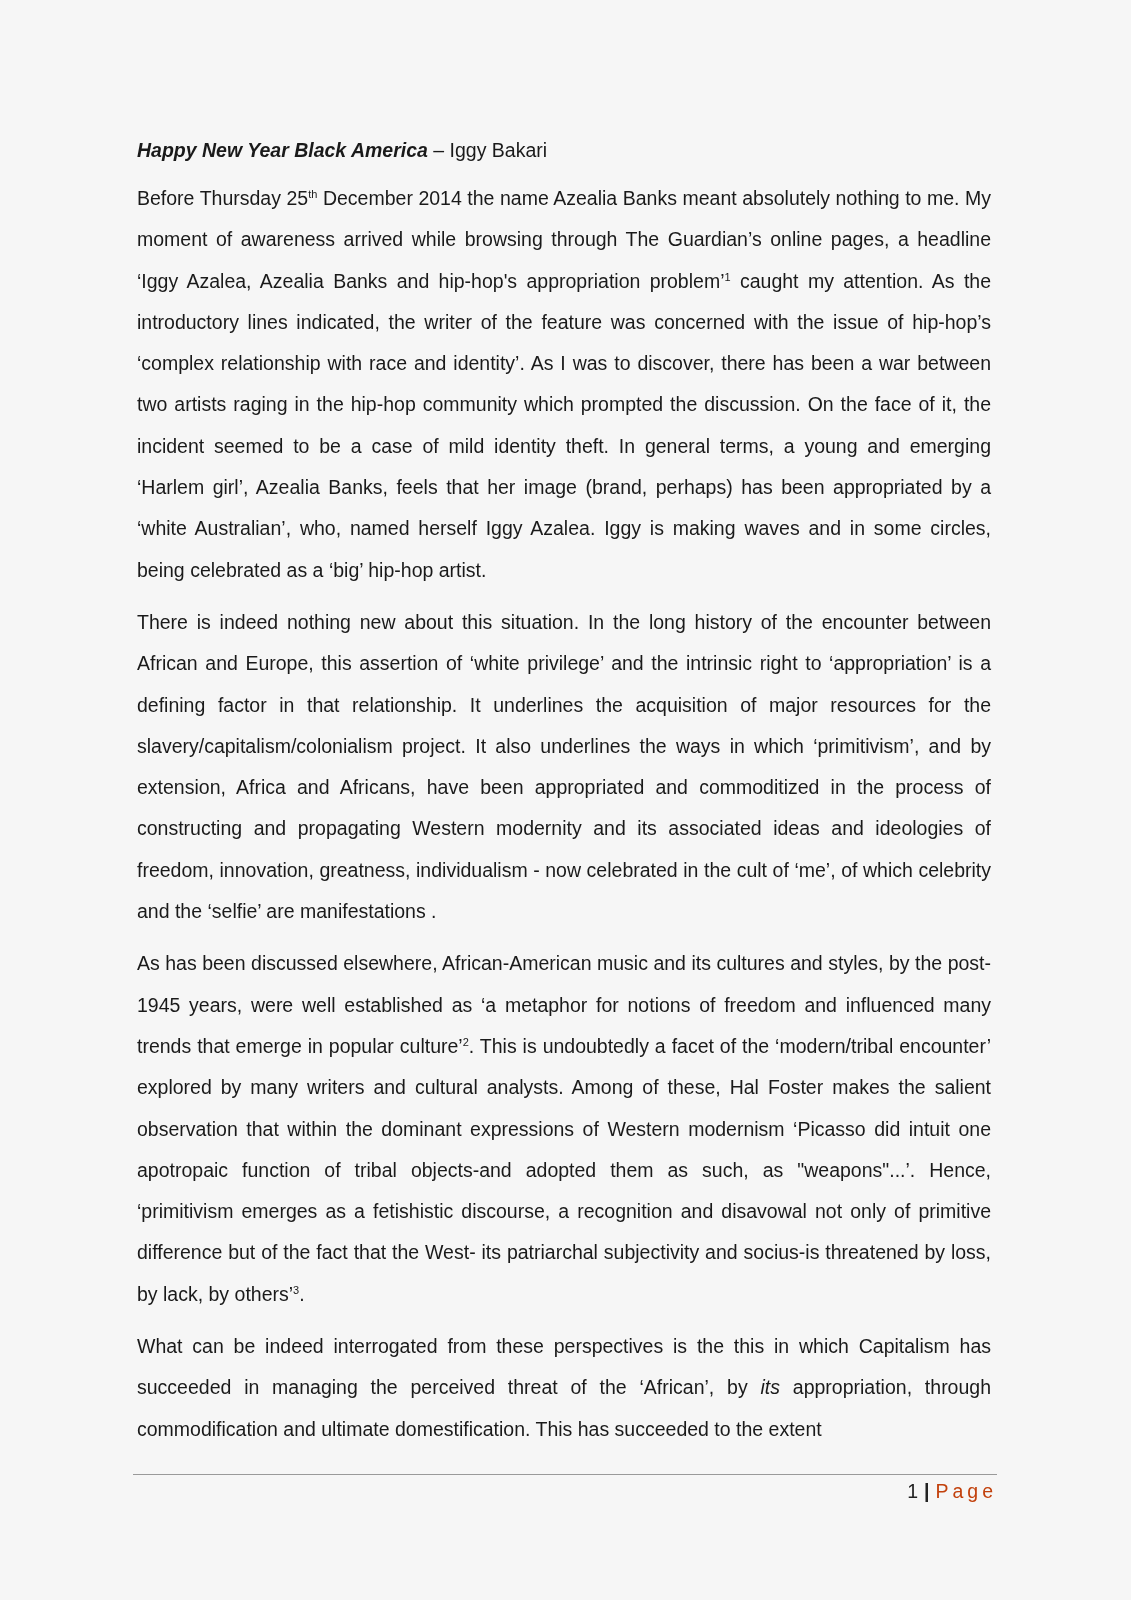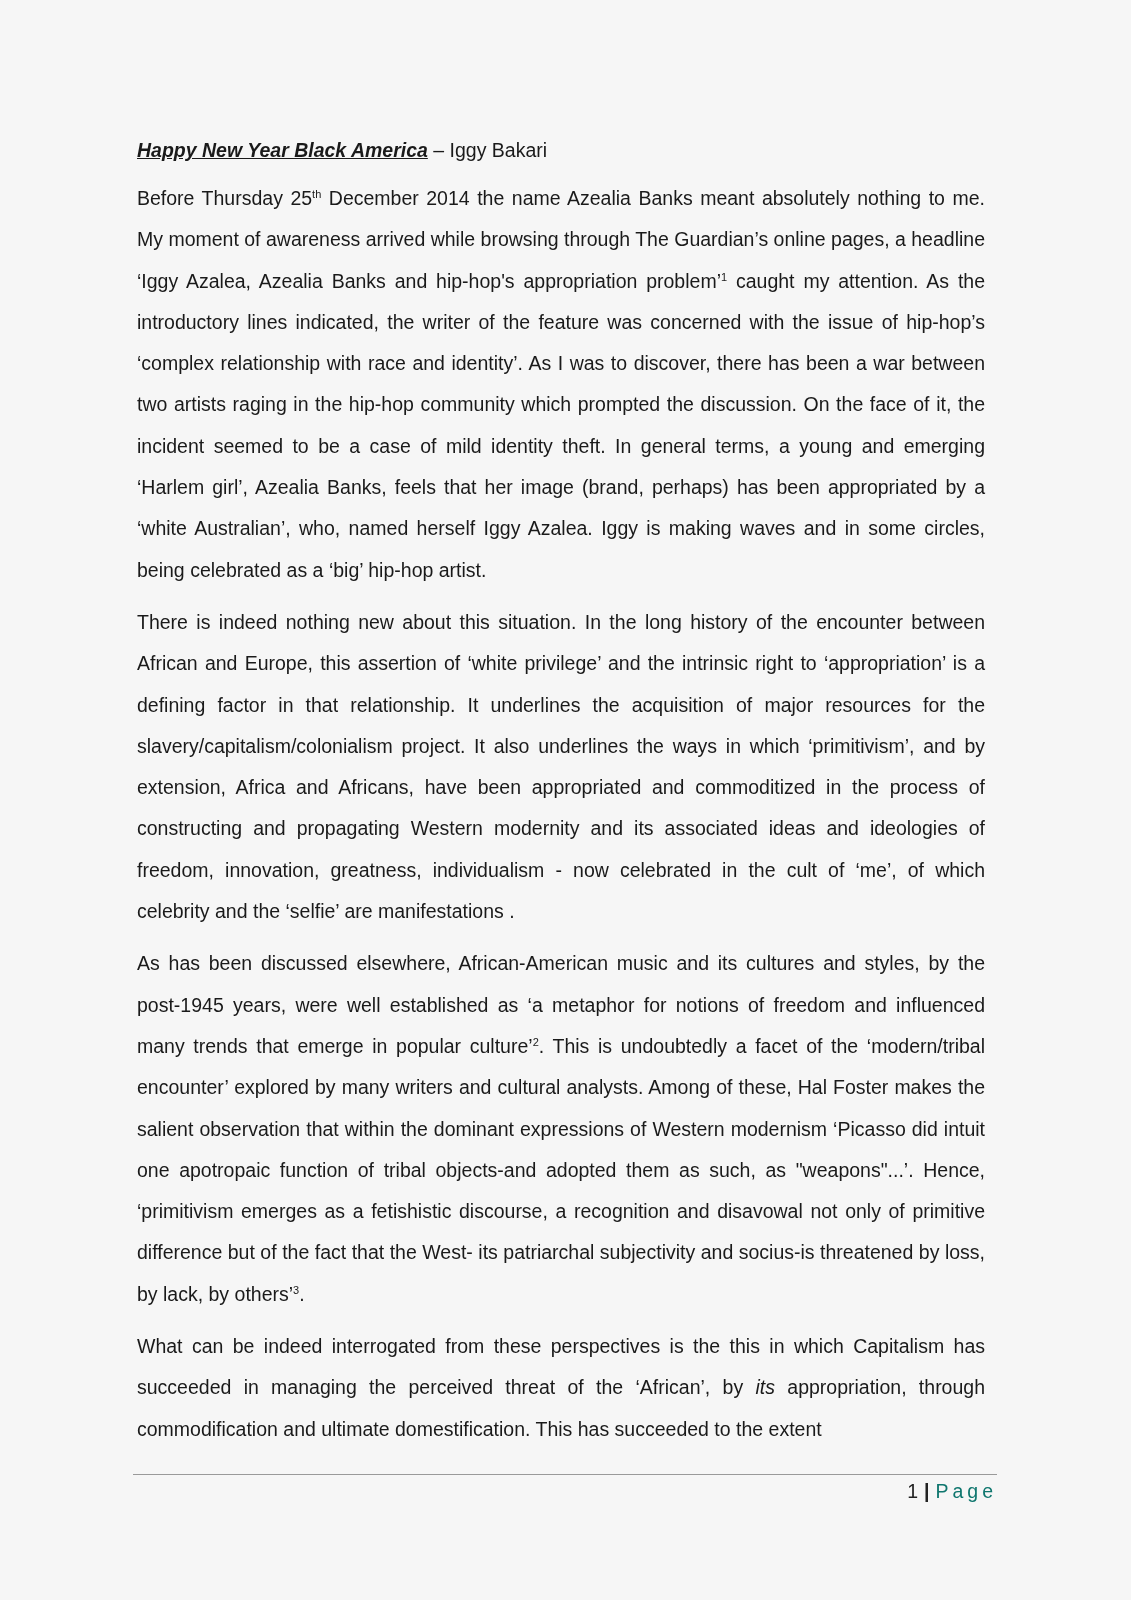--- a/index.html
+++ b/index.html
@@ -14,42 +14,42 @@
   .page {
     position: absolute;
     left: 137px; top: 134px;
     width: 858px;
   }
   .title-line {
     font-size: 19.5px;
     line-height: 32px;
     margin: 0 0 12px 0;
   }
-  .title-line .title { font-weight: bold; font-style: italic; text-decoration: underline; }
+  .title-line .title { font-weight: bold; font-style: italic; }
   .para {
     font-size: 19.5px;
     line-height: 41.3px;
     text-align: justify;
-    margin: 0 10px 11px 0;
+    margin: 0 4px 11px 0;
   }
   sup { font-size: 11px; line-height: 0; vertical-align: super; }
   .rule {
     position: absolute;
     left: 133px; top: 1474px;
     width: 864px; height: 1px;
     background: #9a9a9a;
   }
   .footer {
     position: absolute;
     right: 134px; top: 1480px;
     font-size: 19.5px;
     color: #222;
   }
   .footer .sep { margin: 0 6px; font-weight: bold; }
-  .footer .pg { letter-spacing: 4px; color: #0f766e; }
+  .footer .pg { letter-spacing: 4px; color: #c2410c; }
 </style>
 </head>
 <body>
 
 <div class="page">
   <p class="title-line">
     <span class="title">Happy New Year Black America</span><span> – </span><span>Iggy Bakari</span>
   </p>
   <div id="paragraphs">
       <p class="para"><span>Before Thursday 25</span><sup>th</sup><span> December 2014 the name Azealia Banks meant absolutely nothing to me. My moment of awareness arrived while browsing through The Guardian’s online pages, a headline ‘Iggy Azalea, Azealia Banks and hip-hop's appropriation problem’</span><sup>1</sup><span> caught my attention. As the introductory lines indicated, the writer of the feature was concerned with the issue of hip-hop’s ‘complex relationship with race and identity’. As I was to discover, there has been a war between two artists raging in the hip-hop community which prompted the discussion. On the face of it, the incident seemed to be a case of mild identity theft. In general terms, a young and emerging ‘Harlem girl’, Azealia Banks, feels that her image (brand, perhaps) has been appropriated by a ‘white Australian’, who, named herself Iggy Azalea. Iggy is making waves and in some circles, being celebrated as a ‘big’ hip-hop artist.</span></p>

